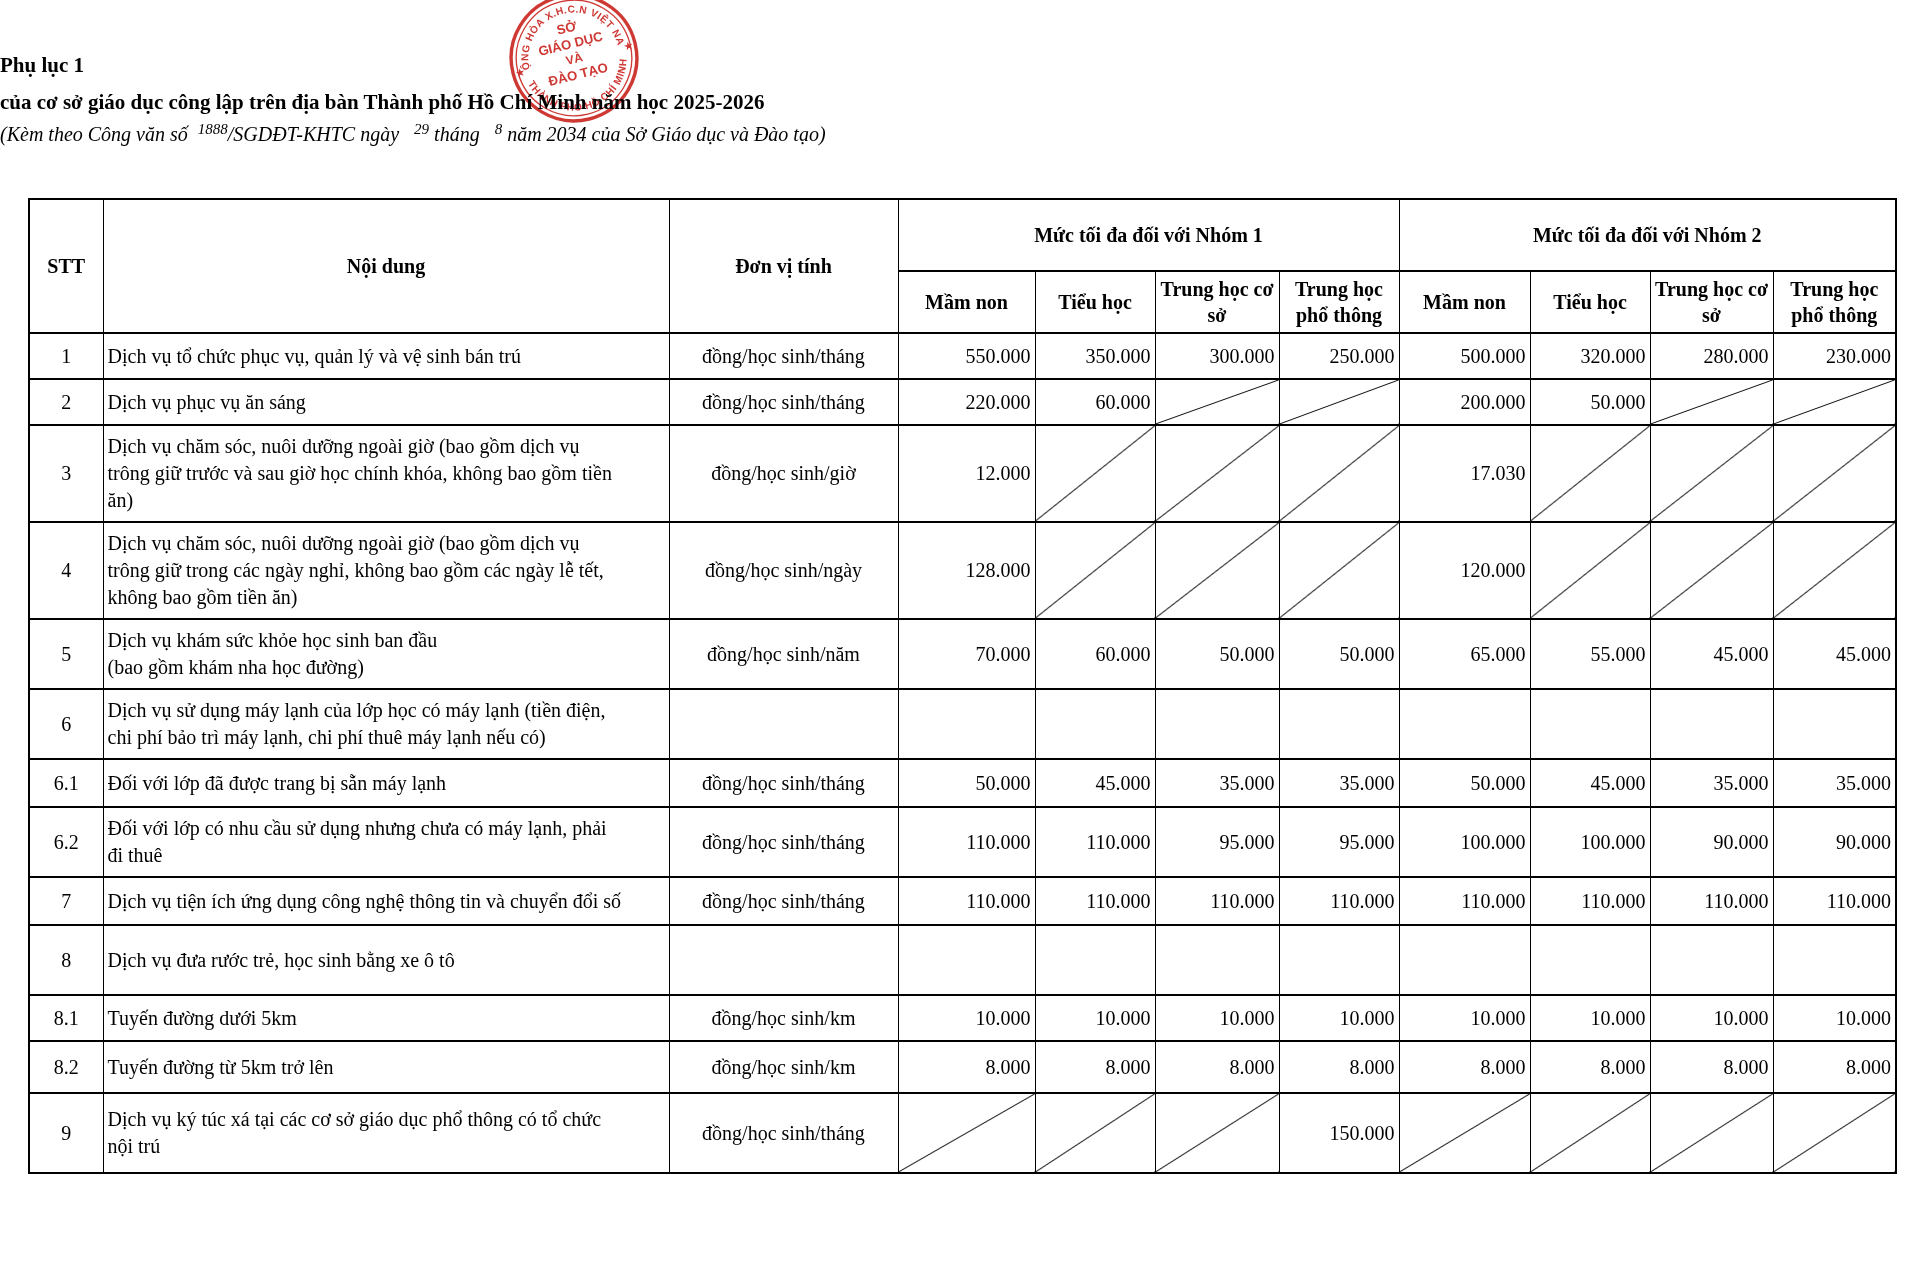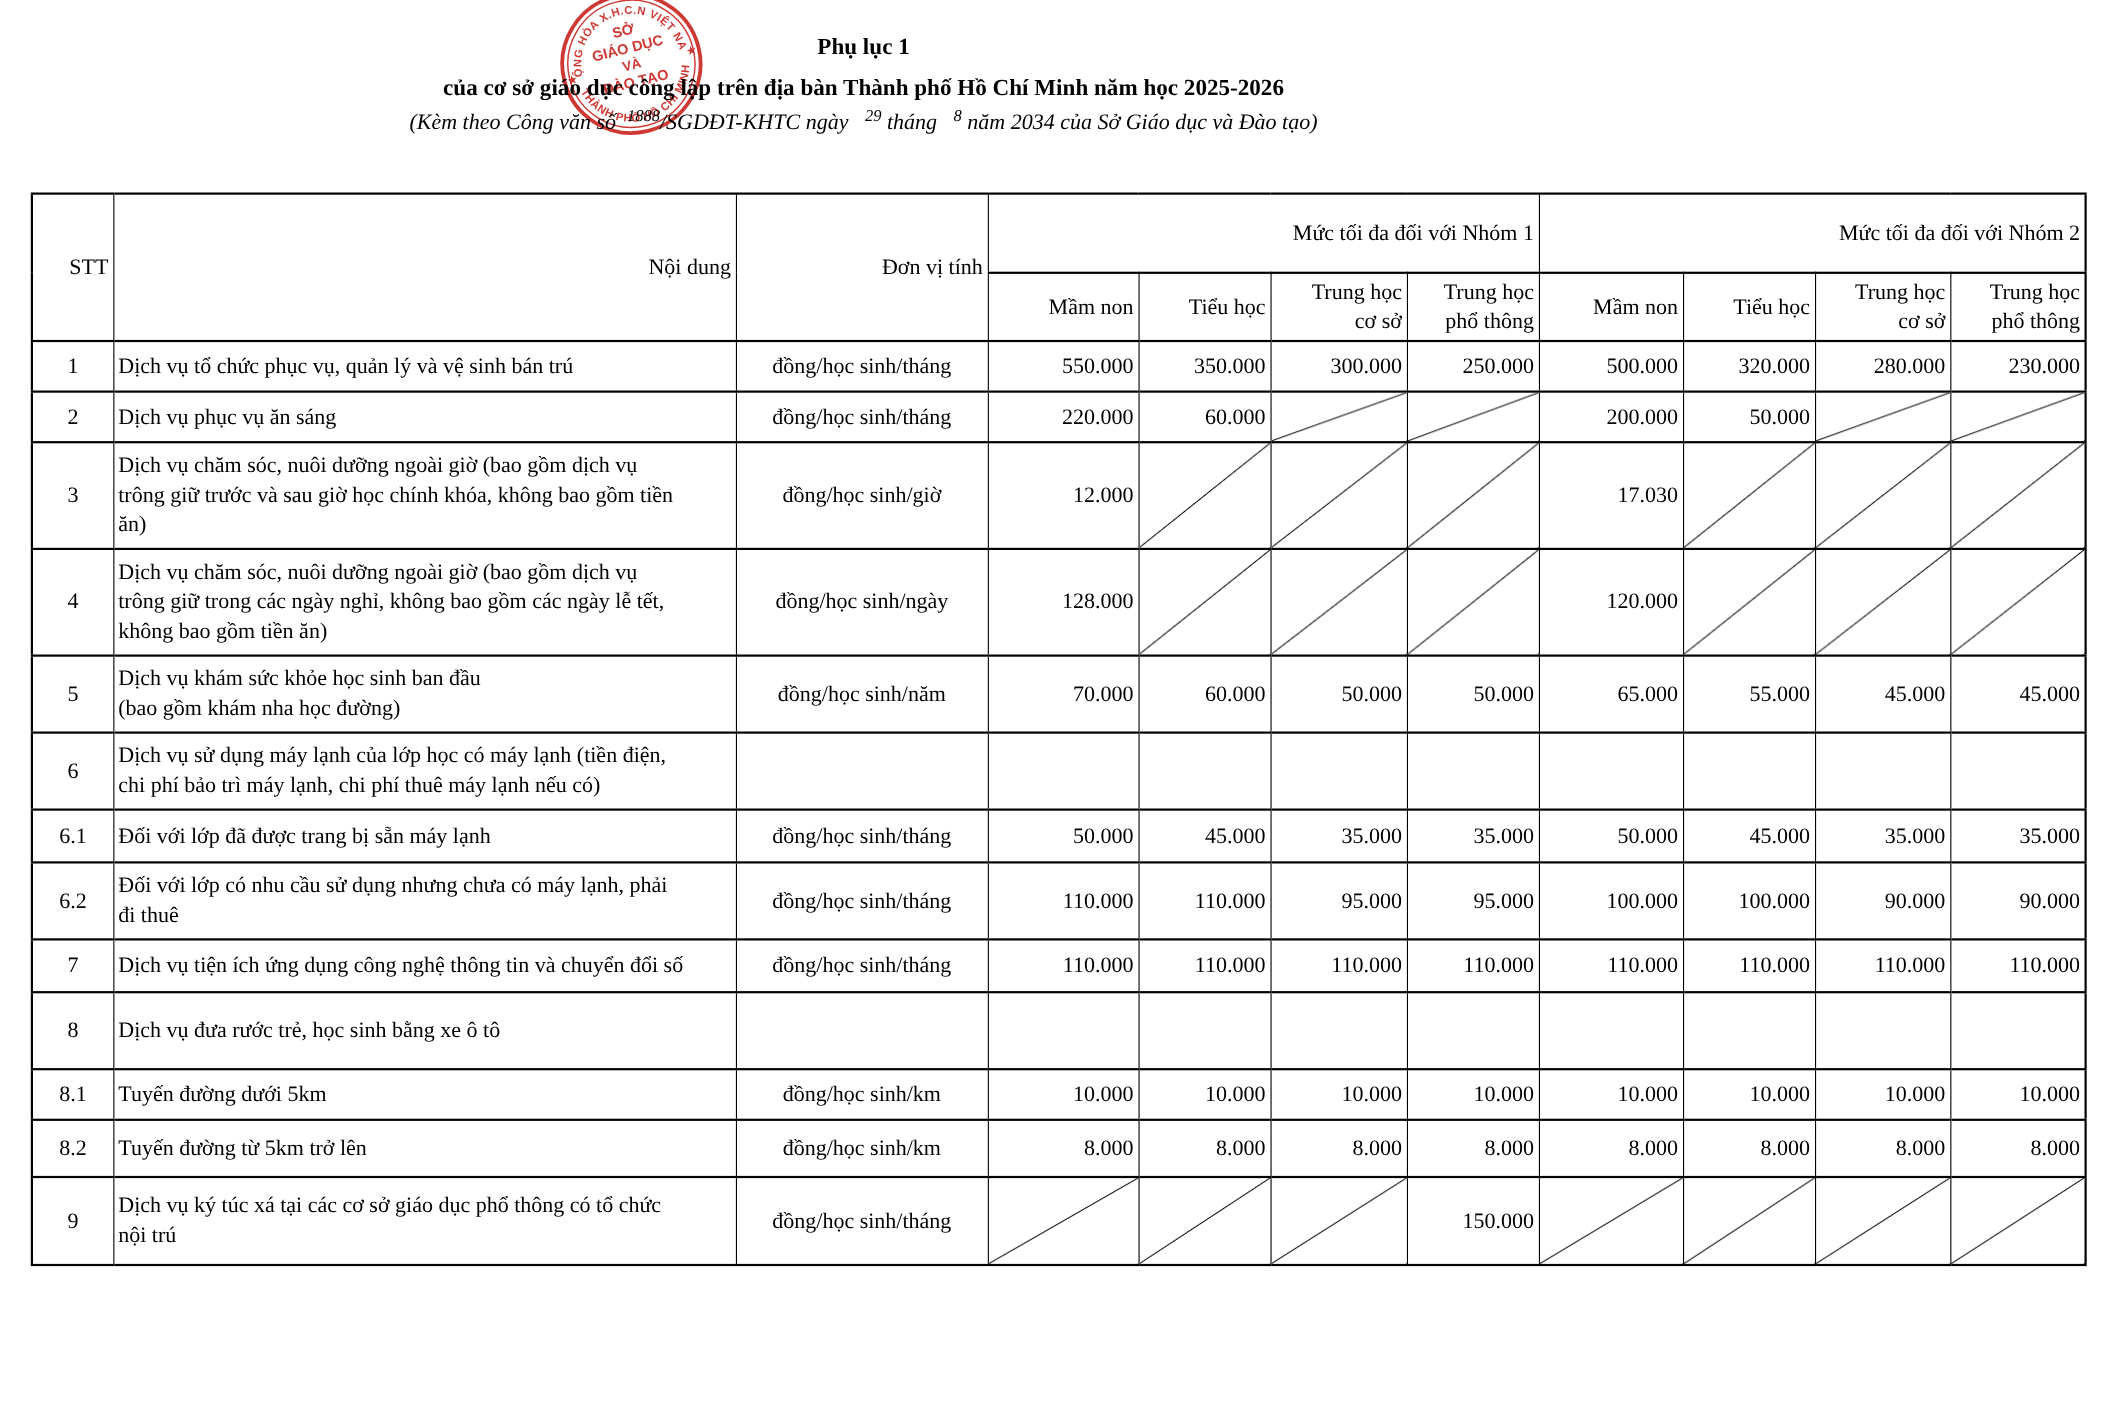--- a/index.html
+++ b/index.html
@@ -1,39 +1,39 @@
 <!DOCTYPE html>
 <html><head>
 <meta charset="utf-8">
 <style>
   html,body { margin:0; padding:0; background:#ffffff; }
   .page {
     position:relative; width:1912px; height:1281px; background:#fff;
     overflow:hidden; font-family:"Liberation Serif","DejaVu Serif",serif; color:#000;
   }
   
-  .header { padding-top:29px; width:1570px; text-align:center; position:relative; z-index:1; }
+  .header { padding-top:52px; width:1570px; position:relative; z-index:1; }
   .appendix { font-weight:bold; font-size:21px; line-height:26px; margin-bottom:10px; }
   .title-line { font-weight:bold; font-size:21px; line-height:28px; }
   .citation { font-style:italic; font-size:20px; margin-top:7px; }
   .fill-num { font-size:15px; position:relative; top:-7px; font-style:italic;margin-left:10px; }
   
   .stamp { position:absolute; left:498px; top:-18px; z-index:2; opacity:.9; mix-blend-mode:multiply; }
   
   table.fees {
     border-collapse:collapse; table-layout:fixed; width:1867px;
     margin:52px 0 0 28px; font-size:20px; background:#fff;
   }
   table.fees { border:2px solid #000; }
   table.fees th, table.fees td {
     border-left:1px solid #000; border-right:1px solid #000;
     border-top:2px solid #000; border-bottom:2px solid #000;
     vertical-align:middle; padding:2px 4px; overflow:hidden;
   }
-  table.fees thead th { font-weight:normal; text-align:right; line-height:26px;padding-left:22px; }
+  table.fees thead th { font-weight:bold; text-align:center; line-height:26px; }
   thead tr:nth-child(1) { height:72px; }
   thead tr:nth-child(2) { height:62px; }
   tbody tr:nth-child(1)  { height:46px; }
   tbody tr:nth-child(2)  { height:46px; }
   tbody tr:nth-child(3)  { height:97px; }
   tbody tr:nth-child(4)  { height:97px; }
   tbody tr:nth-child(5)  { height:70px; }
   tbody tr:nth-child(6)  { height:70px; }
   tbody tr:nth-child(7)  { height:48px;margin-top:21px; }
   tbody tr:nth-child(8)  { height:70px; }

